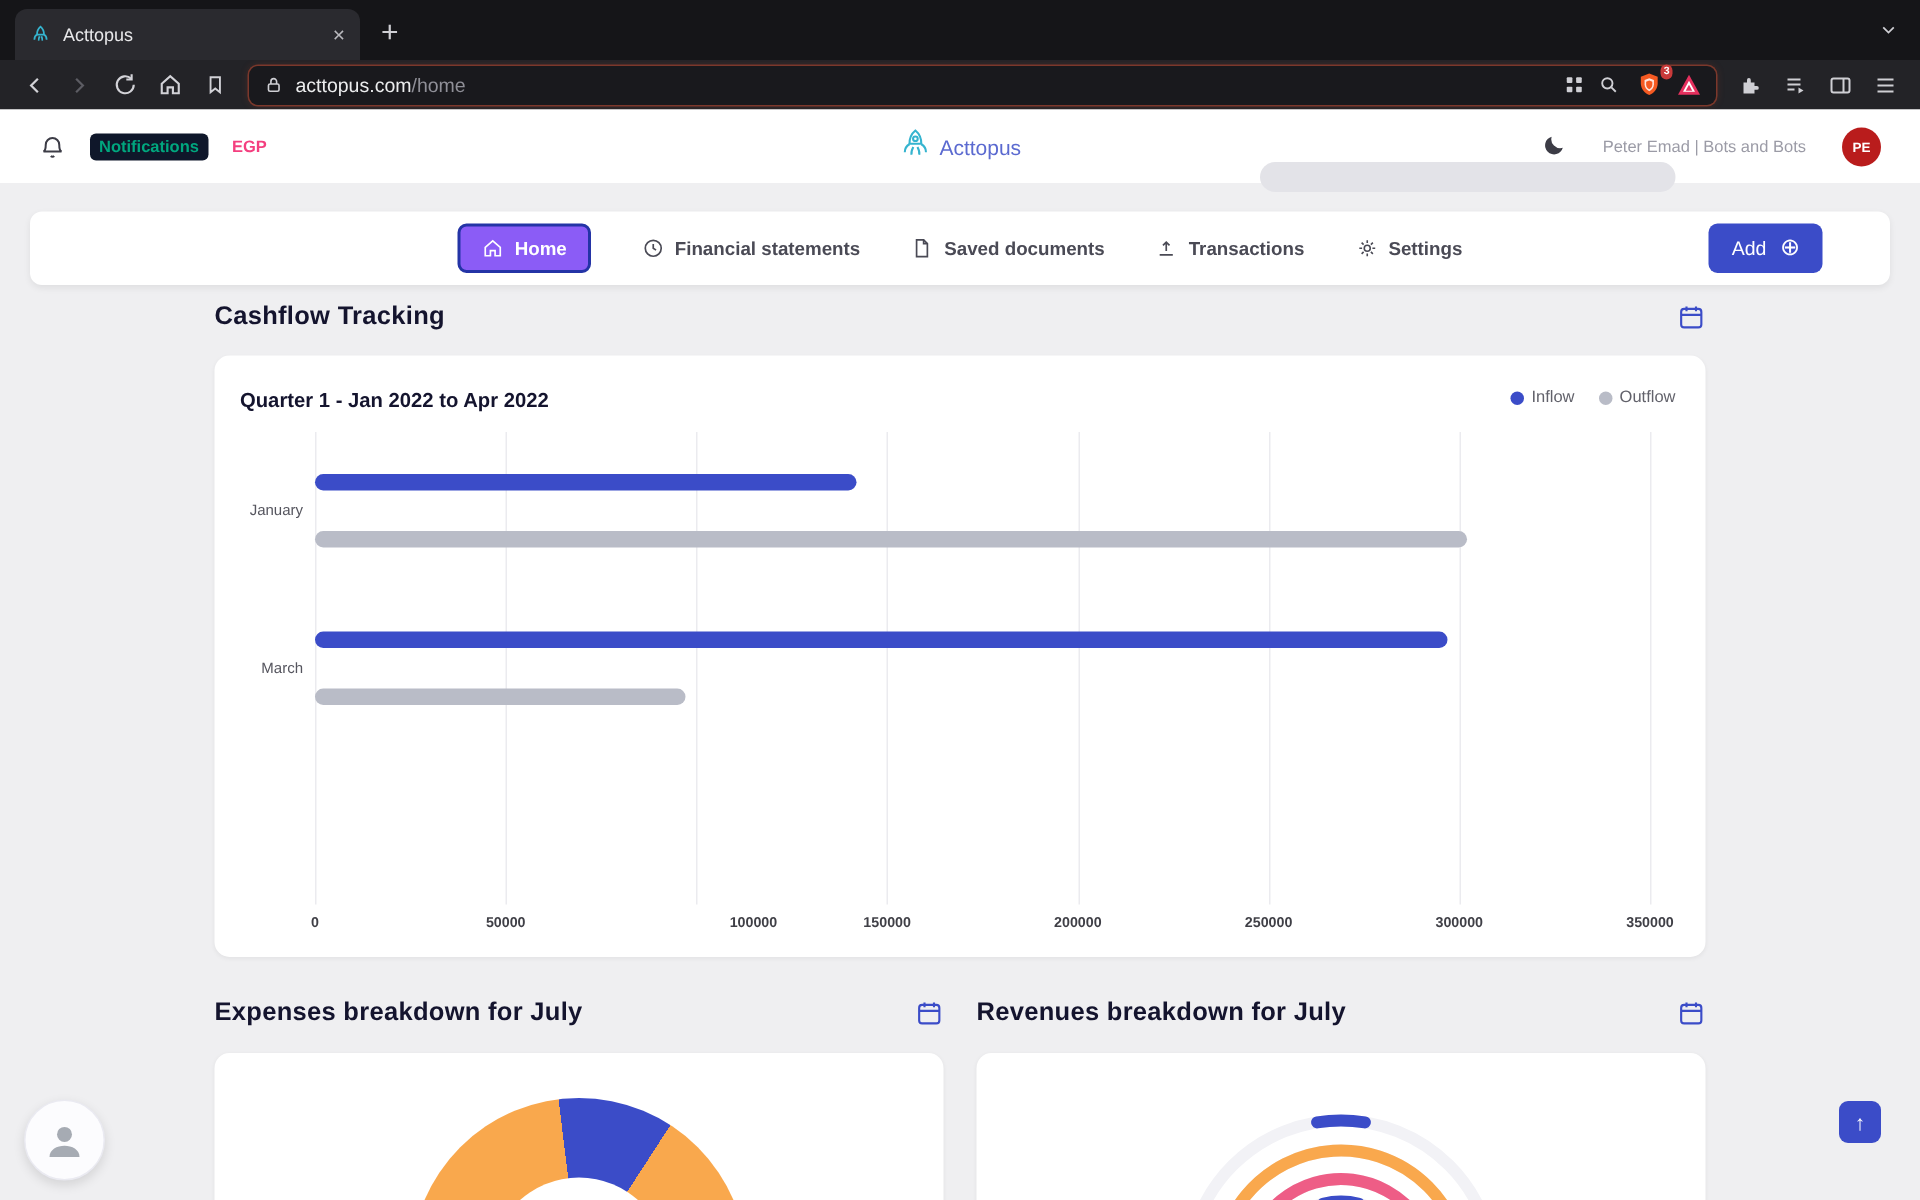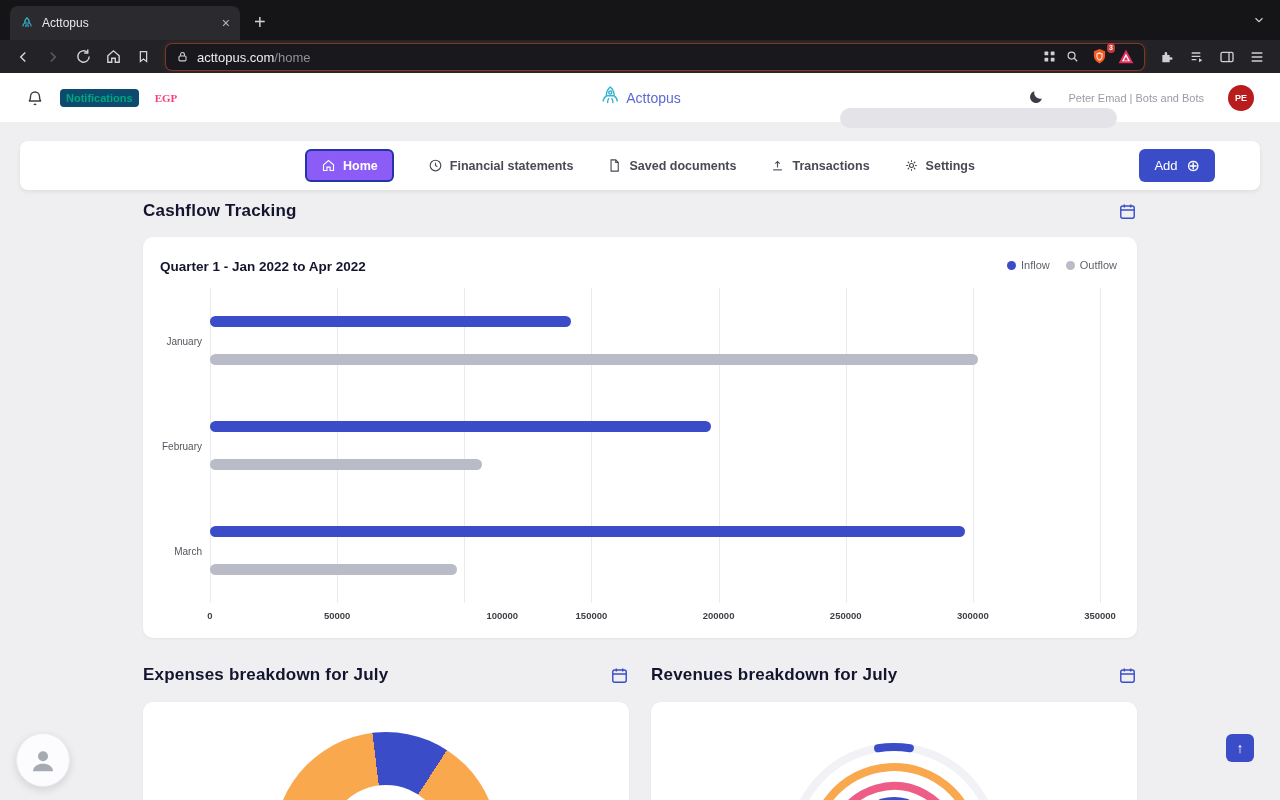--- a/index.html
+++ b/index.html
@@ -19,22 +19,22 @@
   .omnibox { flex:1; height:26px; margin:0 8px; background:#19191d; border-radius:6px; display:flex; align-items:center; padding:0 10px; gap:8px; box-shadow:0 0 0 1px rgba(196,74,48,.5), 0 0 6px rgba(196,74,48,.25); }
   .url-host { color:#ecedee; font-size:13px; }
   .url-path { color:#8f8f97; font-size:13px; }
   .omni-spacer { flex:1; }
   .shield-wrap { position:relative; width:22px; height:20px; display:flex; align-items:center; justify-content:center; }
   .badge { position:absolute; top:-4px; right:-5px; background:#c93a3a; color:#fff; font-size:7px; font-weight:bold; border-radius:4px; padding:1px 2px; line-height:8px; }
 
   
   .app-header { height:49px; background:#fff; display:flex; align-items:center; padding:0 26px; position:relative; z-index:3; }
   .hdr-left { display:flex; align-items:center; gap:16px; }
-  .notif-pill { background:#0c4a6e; color:#00a67e; font-weight:bold; font-size:11px; padding:3px 6px; border-radius:4px; }
-  .egp { color:#f43f7f; font-weight:bold; font-size:11px;font-family:Liberation Serif, serif; }
+  .notif-pill { background:#0f172a; color:#00a67e; font-weight:bold; font-size:11px; padding:3px 6px; border-radius:4px; }
+  .egp { color:#f43f7f; font-weight:bold; font-size:11px; }
   .hdr-center { position:absolute; left:50%; transform:translateX(-50%); display:flex; align-items:center; gap:5px; }
   .brand { color:#5b6ad0; font-size:14px; }
   .hdr-right { margin-left:auto; display:flex; align-items:center; gap:24px; }
   .user-name { color:#9b9ba6; font-size:11px; }
   .avatar { width:26px; height:26px; border-radius:50%; background:#b91c1c; color:#fff; font-size:9px; font-weight:bold; display:flex; align-items:center; justify-content:center; }
 
   .search-remnant { position:absolute; left:840px; top:108px; width:277px; height:20px; background:#e3e3e8; border-radius:10px; z-index:4; }
 
   
   .navcard { position:relative; z-index:2; margin:19px 20px 0; height:49px; background:#fff; border-radius:8px; box-shadow:0 2px 5px rgba(0,0,0,.07); display:flex; align-items:center; justify-content:center; gap:34px; }
@@ -296,25 +296,20 @@
           <div class="gridline" style="left: 28.5714%;"></div>
           <div class="gridline" style="left: 42.8571%;"></div>
           <div class="gridline" style="left: 57.1429%;"></div>
           <div class="gridline" style="left: 71.4286%;"></div>
           <div class="gridline" style="left: 85.7143%;"></div>
           <div class="gridline" style="left: 100%;"></div>
           <div class="bar-row">
             <div class="cat-label">January</div>
             <div class="bar" style="width: 40.5714%; background: rgb(59, 76, 200);"></div>
             <div class="bar" style="width: 86.2857%; background: rgb(185, 188, 199);"></div>
-          </div>
-          <div class="bar-row">
-            <div class="cat-label">February</div>
-            <div class="bar" style="width: 56.2857%; background: rgb(59, 76, 200);"></div>
-            <div class="bar" style="width: 30.5714%; background: rgb(185, 188, 199);"></div>
           </div>
           <div class="bar-row">
             <div class="cat-label">March</div>
             <div class="bar" style="width: 84.8571%; background: rgb(59, 76, 200);"></div>
             <div class="bar" style="width: 27.7143%; background: rgb(185, 188, 199);"></div>
           </div>
         </div>
       <div class="axis" id="axis">
           <div class="axis-label" style="left: 0%;">0</div>
           <div class="axis-label" style="left: 14.2857%;">50000</div>

